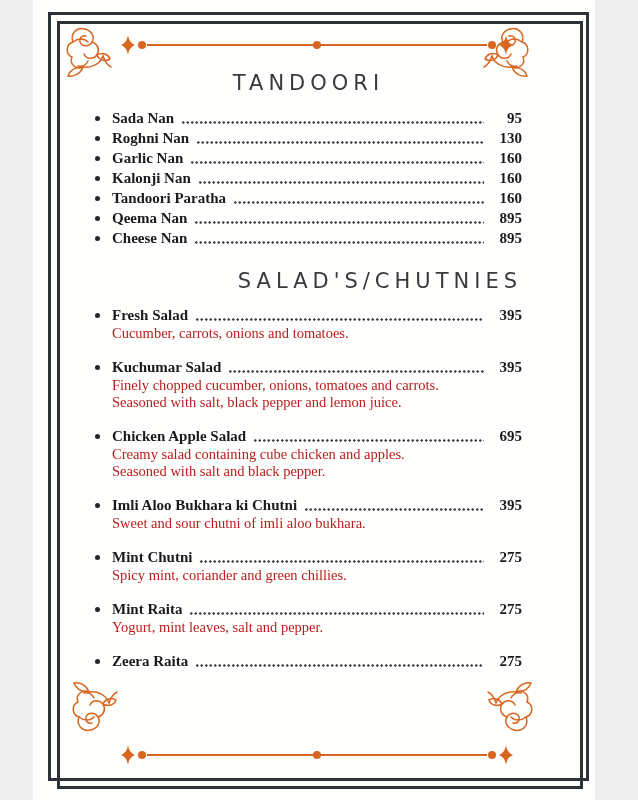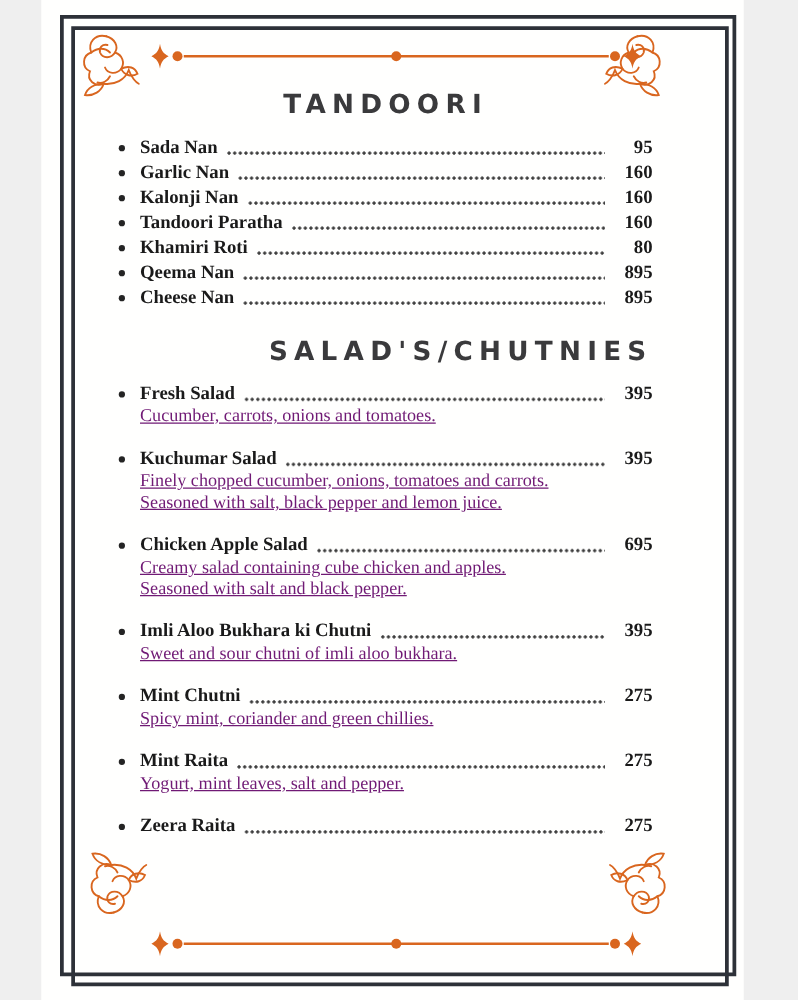--- a/index.html
+++ b/index.html
@@ -26,35 +26,35 @@
   .div-top{top:35px;}
   .div-bottom{top:745px;}
   .divider .dot{width:8px;height:8px;border-radius:50%;background:#d9661f;flex:0 0 auto;}
   .divider .line{flex:1;height:2px;background:#d9661f;position:relative;margin:0 1px;}
   .divider .line .dot{position:absolute;left:50%;top:50%;transform:translate(-50%,-50%);}
   .divider .dia{flex:0 0 auto;margin:0 3px;}
   
   .content{position:absolute;left:95px;right:116px;top:70px;}
   .section-title{
     font-family:"DejaVu Sans","Liberation Sans",sans-serif;
-    font-size:21px;font-weight:700;letter-spacing:5px;color:#3a3a3c;
+    font-size:21px;font-weight:400;letter-spacing:5px;color:#3a3a3c;
     text-align:center;line-height:26px;margin:0 0 12px 0;
   }
   .title-2{margin:20px 0 11px 0;text-align:right;}
   .row{display:flex;align-items:flex-end;line-height:20px;font-size:15px;}
   .bullet{align-self:center;flex:0 0 auto;width:5px;height:5px;border-radius:50%;background:#242424;margin-right:12px;}
   .nm{font-weight:bold;white-space:nowrap;}
   .leader{
     flex:1;align-self:flex-end;height:3px;margin:0 8px 4px 7px;
     background-image:radial-gradient(circle,#3c3c3c 1.1px,transparent 1.4px);
     background-size:4.5px 3px;background-position:left center;background-repeat:repeat-x;
   }
   .price{font-weight:bold;min-width:30px;text-align:right;white-space:nowrap;}
   .block{margin-bottom:15px;}
-  .desc{margin-left:17px;font-size:14.5px;line-height:17px;color:#701a75;text-decoration:underline;}
+  .desc{margin-left:17px;font-size:14.5px;line-height:17px;color:#b91c1c;}
 </style>
 </head>
 <body>
 
 <svg width="0" height="0" style="position:absolute">
   <defs>
     <g id="rose" fill="none" stroke="#d9661f" stroke-width="1.5" stroke-linecap="round">
       <path d="M24 4 C15 2 9 9 12 17 C5 19 4 29 11 32 C8 39 15 45 22 42"></path>
       <path d="M24 4 C31 6 34 12 31 17 C28 22 21 22 19 17 C18 13 21 10 25 11"></path>
       <path d="M12 17 C17 13 23 13 27 17"></path>
@@ -119,41 +119,41 @@
 
   <div>
     <div class="row">
         <span class="bullet"></span>
         <span class="nm">Sada Nan</span>
         <span class="leader"></span>
         <span class="price">95</span>
       </div>
     <div class="row">
         <span class="bullet"></span>
+        <span class="nm">Roghni Nan</span>
+        <span class="leader"></span>
+        <span class="price">130</span>
+      </div>
+    <div class="row">
+        <span class="bullet"></span>
         <span class="nm">Garlic Nan</span>
         <span class="leader"></span>
         <span class="price">160</span>
       </div>
     <div class="row">
         <span class="bullet"></span>
         <span class="nm">Kalonji Nan</span>
         <span class="leader"></span>
         <span class="price">160</span>
       </div>
     <div class="row">
         <span class="bullet"></span>
         <span class="nm">Tandoori Paratha</span>
         <span class="leader"></span>
         <span class="price">160</span>
-      </div>
-    <div class="row">
-        <span class="bullet"></span>
-        <span class="nm">Khamiri Roti</span>
-        <span class="leader"></span>
-        <span class="price">80</span>
       </div>
     <div class="row">
         <span class="bullet"></span>
         <span class="nm">Qeema Nan</span>
         <span class="leader"></span>
         <span class="price">895</span>
       </div>
     <div class="row">
         <span class="bullet"></span>
         <span class="nm">Cheese Nan</span>

